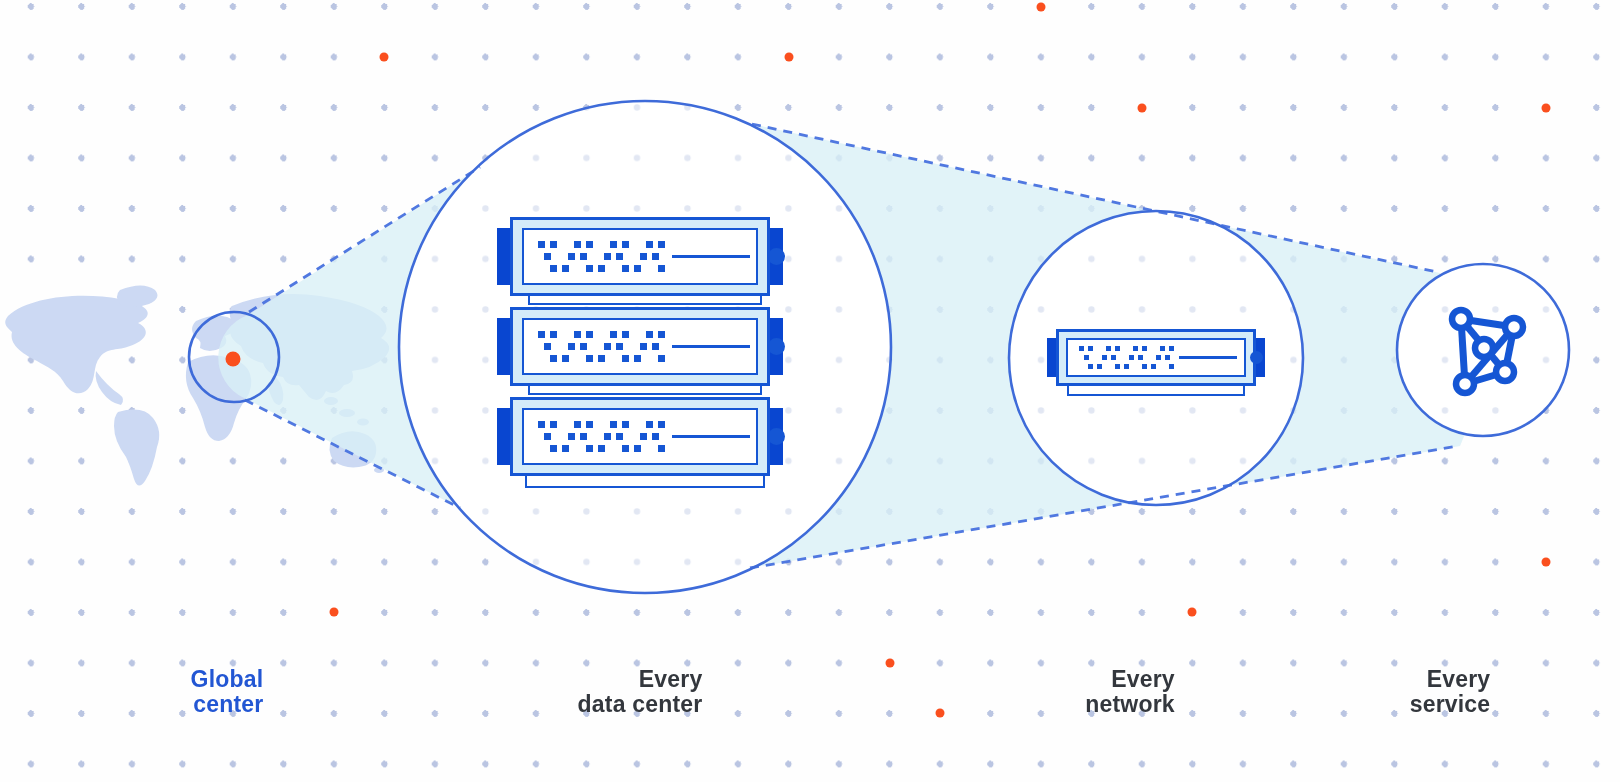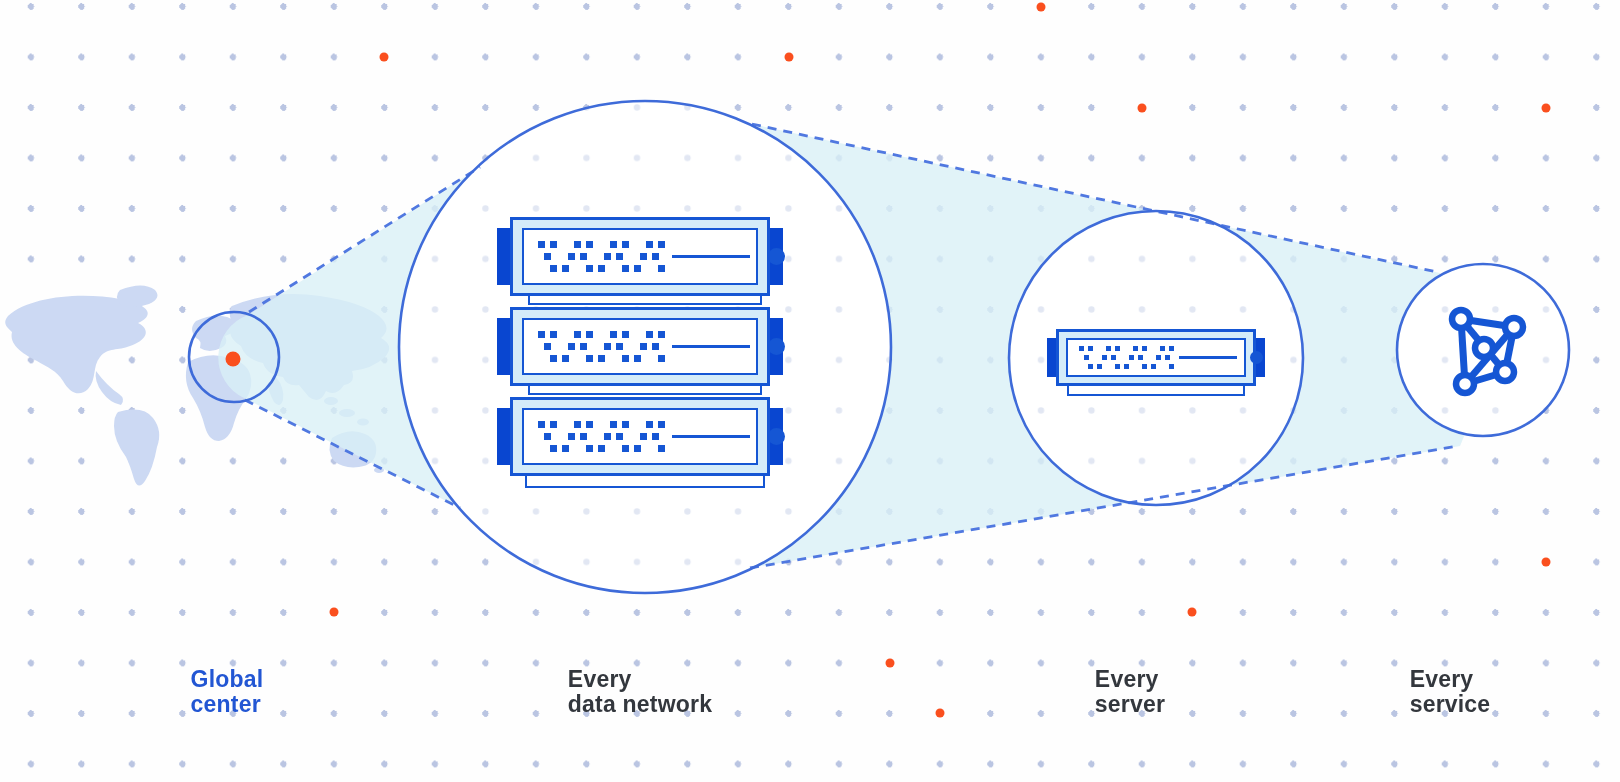--- a/index.html
+++ b/index.html
@@ -44,21 +44,21 @@
   .dotmatrix i{position:absolute;display:block;background:var(--icon-blue);}
   .hline{flex:none;background:var(--icon-blue);margin-left:auto;}
   .led{flex:none;border-radius:50%;background:var(--icon-blue);}
   
   .odot{position:absolute;width:9px;height:9px;border-radius:50%;
         background:var(--accent-orange);transform:translate(-50%,-50%);}
   .marker{position:absolute;width:15px;height:15px;border-radius:50%;
         background:var(--accent-orange);transform:translate(-50%,-50%);z-index:4;}
   
   .lbl{
-    position:absolute;transform:translateX(-50%);text-align:left;
+    position:absolute;transform:translateX(-50%);text-align:right;
     font-size:23px;font-weight:bold;line-height:25px;letter-spacing:.2px;
     color:var(--label-dark);white-space:nowrap;z-index:6;
   }
   .lbl.blue{color:var(--label-blue);}
 </style>
 </head>
 <body>
 
 <div class="stage">
 
@@ -285,24 +285,24 @@
       <circle cx="49" cy="46" r="9"></circle>
     </g>
   </svg>
 
   <div class="lbl blue" style="left:227px;top:667px;">
     <div>Global</div>
     <div>center</div>
   </div>
   <div class="lbl" style="left:640px;top:667px;">
     <div>Every</div>
-    <div>data network</div>
+    <div>data center</div>
   </div>
   <div class="lbl" style="left:1130px;top:667px;">
     <div>Every</div>
-    <div>server</div>
+    <div>network</div>
   </div>
   <div class="lbl" style="left:1450px;top:667px;">
     <div>Every</div>
     <div>service</div>
   </div>
 
 </div>
 
 </body></html>

